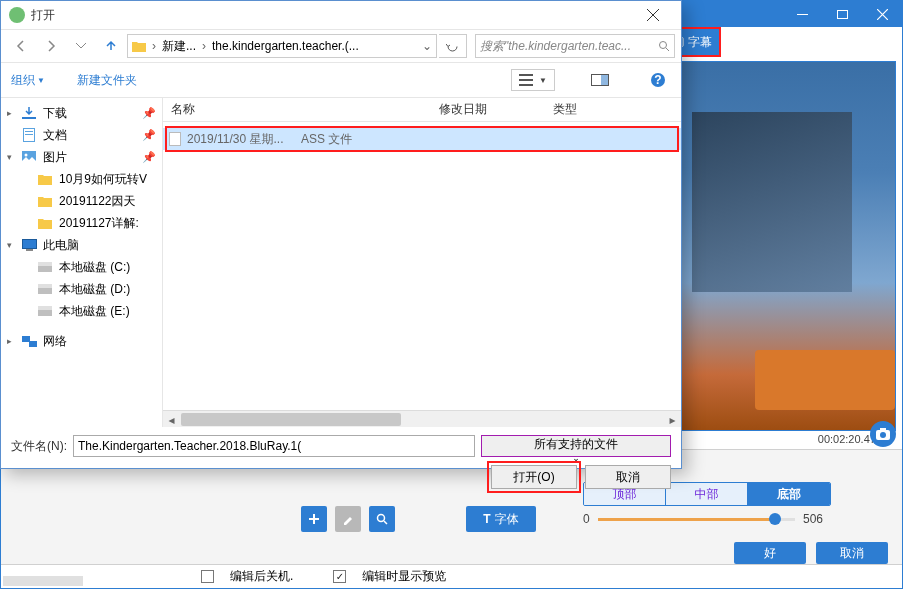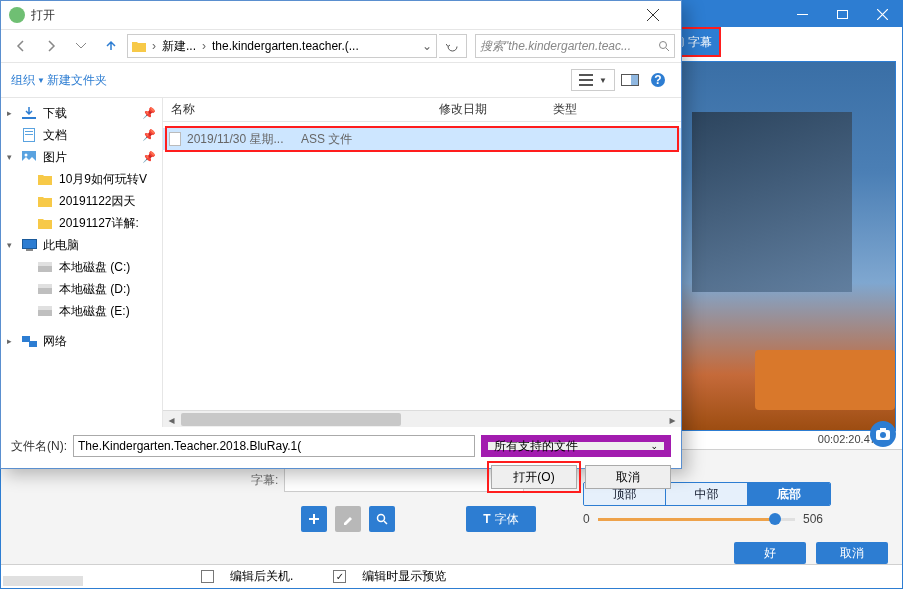--- a/index.html
+++ b/index.html
@@ -20,21 +20,21 @@
 
 .bottom-area { position: absolute; top: 448px; left: 0; right: 0; bottom: 0; background: #f4f4f4; border-top: 1px solid #d0d0d0; }
 .bottom-row1 { position: absolute; top: 18px; left: 250px; display: flex; align-items: center; gap: 6px; }
 .lbl-sub { color: #666; }
 .sub-input { width: 240px; height: 24px; border: 1px solid #ccc; background: #fff; }
 .icon-btns { position: absolute; top: 56px; left: 300px; display: flex; gap: 8px; }
 .icon-btn { width: 26px; height: 26px; background: #2d7dd2; color: #fff; display: flex; align-items: center; justify-content: center; border-radius: 2px; }
 .icon-btn.gray { background: #b8b8b8; }
 .font-btn { position: absolute; top: 56px; left: 465px; width: 70px; height: 26px; background: #2d7dd2; color: #fff; display: flex; align-items: center; justify-content: center; gap: 4px; border-radius: 2px; }
 .pos-tabs { position: absolute; top: 32px; left: 582px; display: flex; border: 1px solid #2d7dd2; border-radius: 2px; overflow: hidden; }
-.pos-tab { width: 82px; height: 22px; display: flex; align-items: center; justify-content: center; background: #e6f0fb; color: #0f172a; border-right: 1px solid #2d7dd2; }
+.pos-tab { width: 82px; height: 22px; display: flex; align-items: center; justify-content: center; background: #e6f0fb; color: #6d28d9; border-right: 1px solid #2d7dd2; }
 .pos-tab:last-child { border-right: none; }
 .pos-tab.active { background: #2d7dd2; color: #fff; font-weight: bold; }
 .slider { position: absolute; top: 62px; left: 582px; width: 240px; height: 14px; display: flex; align-items: center; }
 .slider-track { flex: 1; height: 3px; background: #e0e0e0; position: relative; }
 .slider-fill { position: absolute; left: 0; height: 3px; background: #eea24a; width: 90%; }
 .slider-thumb { position: absolute; left: 90%; top: 50%; width: 12px; height: 12px; background: #2d7dd2; border-radius: 50%; transform: translate(-50%,-50%); }
 .slider-val { margin-left: 8px; color: #444; }
 .slider-val.start { margin-right: 8px; margin-left: 0; }
 .action-btns { position: absolute; top: 92px; right: 14px; display: flex; gap: 10px; }
 .action-btn { width: 72px; height: 22px; background: #2d7dd2; color: #fff; display: flex; align-items: center; justify-content: center; border-radius: 2px; }
@@ -53,21 +53,21 @@
 .dlg-nav { height: 34px; display: flex; align-items: center; padding: 0 6px; gap: 2px; border-top: 1px solid #e6e6e6; border-bottom: 1px solid #e6e6e6; }
 .nav-btn { width: 28px; height: 26px; display: flex; align-items: center; justify-content: center; color: #888; }
 .nav-btn.enabled { color: #2d7dd2; }
 .breadcrumb { flex: 1; height: 24px; border: 1px solid #ccc; display: flex; align-items: center; background: #fff; overflow: hidden; }
 .bc-icon { width: 22px; height: 22px; display: flex; align-items: center; justify-content: center; }
 .bc-sep { color: #666; padding: 0 2px; }
 .bc-item { padding: 0 4px; white-space: nowrap; }
 .bc-drop { width: 18px; display: flex; align-items: center; justify-content: center; color: #666; }
 .refresh-btn { width: 28px; height: 24px; border: 1px solid #ccc; border-left: none; display: flex; align-items: center; justify-content: center; }
 .search-box { width: 200px; height: 24px; border: 1px solid #ccc; margin-left: 6px; display: flex; align-items: center; padding: 0 4px; color: #888; font-style: italic; gap: 4px; }
-.dlg-toolbar { height: 34px; display: flex; align-items: center; padding: 0 10px; gap: 2px; }
+.dlg-toolbar { height: 34px; display: flex; align-items: center; padding: 0 10px; gap: 32px; }
 .tb-link { color: #2d7dd2; display: flex; align-items: center; gap: 2px; }
 .tb-spacer { flex: 1; }
 .tb-icon { width: 26px; height: 22px; display: flex; align-items: center; justify-content: center; color: #444; }
 .tb-icon.view { border: 1px solid #ccc; width: 44px; justify-content: space-around; padding: 0 4px; }
 .tb-icon.blue { color: #2d7dd2; }
 .dlg-body { height: 330px; display: flex; border-top: 1px solid #e6e6e6; }
 .sidebar { width: 162px; border-right: 1px solid #e6e6e6; overflow: hidden; padding: 4px 0; }
 .sb-item { height: 22px; display: flex; align-items: center; padding-left: 20px; gap: 6px; white-space: nowrap; }
 .sb-item.child { padding-left: 36px; }
 .sb-item .pin { color: #9a9a9a; font-size: 11px; margin-left: auto; margin-right: 6px; }
@@ -89,21 +89,21 @@
 .fl-row .box { position: absolute; border: 2px solid #ff1d1d; pointer-events: none; }
 .hscroll { height: 17px; background: #f0f0f0; border-top: 1px solid #dcdcdc; position: relative; margin-top: auto; }
 .hscroll .thumb { position: absolute; left: 18px; top: 2px; height: 13px; width: 220px; background: #c8c8c8; border-radius: 2px; }
 .hscroll .arrow { position: absolute; top: 0; width: 17px; height: 17px; display: flex; align-items: center; justify-content: center; color: #666; }
 .hscroll .arrow.l { left: 0; }
 .hscroll .arrow.r { right: 0; }
 .dlg-footer { padding: 8px 10px; }
 .ft-row1 { display: flex; align-items: center; gap: 6px; margin-bottom: 8px; }
 .ft-label { color: #333; }
 .ft-input { flex: 1; height: 22px; border: 1px solid #aaa; padding: 0 4px; background: #fff; }
-.ft-select { width: 190px; height: 22px; border: 7px solid #a21caf; display: flex; align-items: center; justify-content: space-between; padding: 0 6px; background: #efefef; }
+.ft-select { width: 190px; height: 22px; border: 1px solid #a21caf; display: flex; align-items: center; justify-content: space-between; padding: 0 6px; background: #efefef; flex-direction: column; }
 .ft-row2 { display: flex; justify-content: flex-end; gap: 8px; }
 .ft-btn { width: 86px; height: 24px; border: 1px solid #aaa; background: #efefef; display: flex; align-items: center; justify-content: center; }
 .ft-btn.primary { outline: 2px solid #ff1d1d; outline-offset: 2px; }
 svg { display: block; }
 </style>
 </head>
 <body>
 
 <div class="app-bg">
   <div class="app-header">
@@ -135,24 +135,20 @@
   <div class="timecode">00:02:20.474</div>
   <div class="cam-btn">
       <svg width="14" height="12" viewBox="0 0 14 12">
         <rect x="0" y="2" width="14" height="10" rx="2" fill="#fff"></rect>
         <circle cx="7" cy="7" r="3" fill="#2d7dd2"></circle>
         <rect x="4" y="0" width="6" height="3" fill="#fff"></rect>
       </svg>
     </div>
 
   <div class="bottom-area">
-    <div class="bottom-row1">
-      <span class="lbl-sub">字幕:</span>
-      <input class="sub-input" style="">
-    </div>
     <div class="icon-btns">
       <div class="icon-btn">
           <svg width="12" height="12">
             <path d="M6 1v10M1 6h10" stroke="#fff" stroke-width="2"></path>
           </svg>
         </div>
       <div class="icon-btn gray">
           <svg width="12" height="12">
             <path d="M2 10l6-6 2 2-6 6H2v-2z" fill="#fff"></path>
           </svg>

